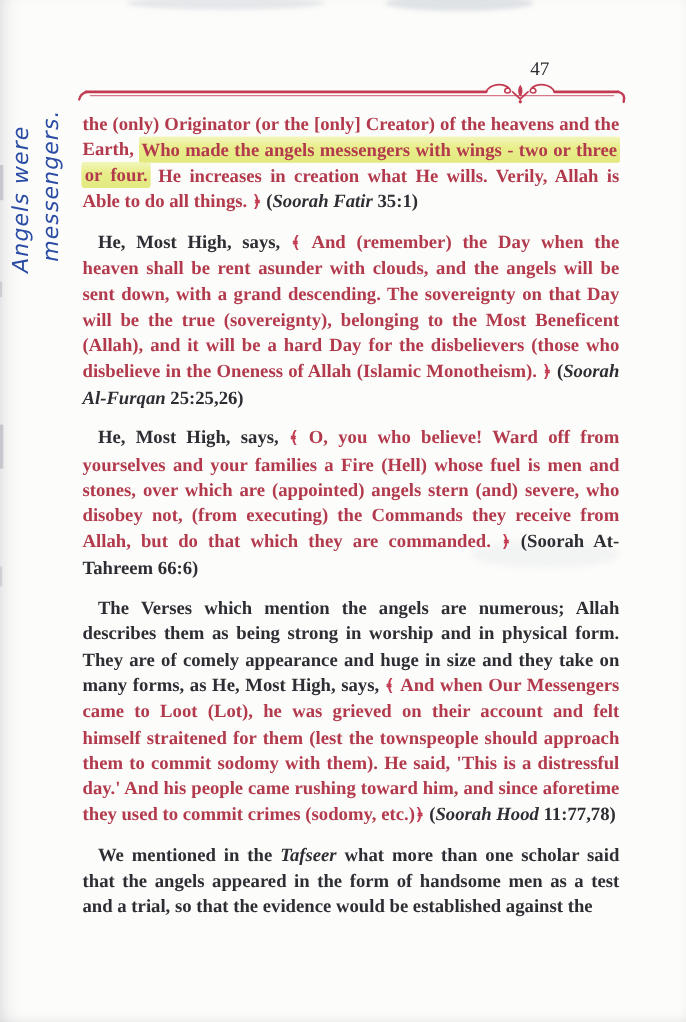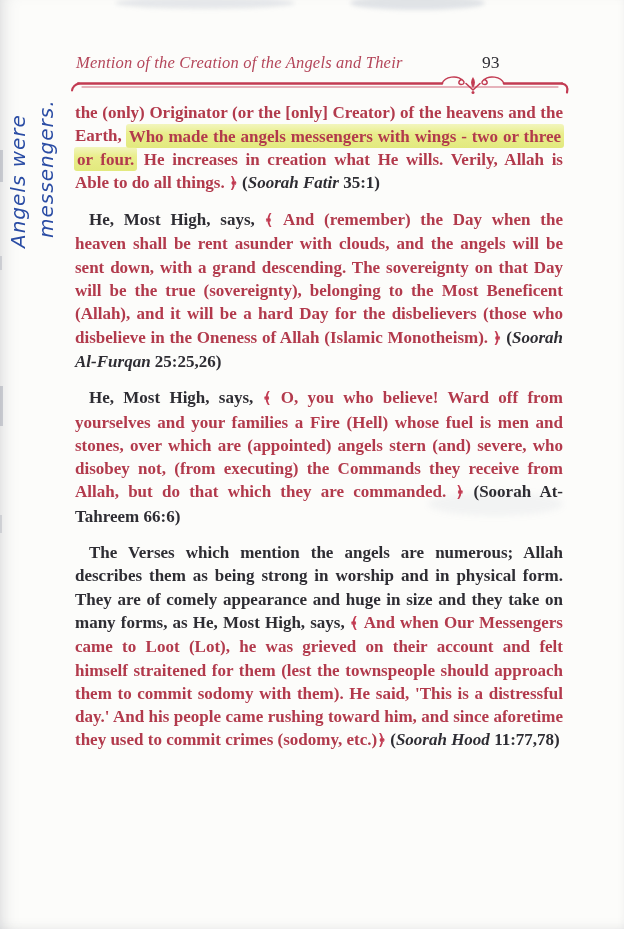--- a/index.html
+++ b/index.html
@@ -90,22 +90,21 @@
 <div class="page">
 
   <div class="smudge s1"></div>
   <div class="smudge s2"></div>
   <div class="smudge s3"></div>
   <div class="edge-mark m1"></div>
   <div class="edge-mark m2"></div>
   <div class="edge-mark m3"></div>
   <div class="edge-mark m4"></div>
 
-  <div class="header-title">Mention of the Creation of the Angels and Their</div>
-  <div class="page-number">93</div>
+  <div class="page-number">47</div>
 
   <svg class="rule-svg" width="502" height="26" viewBox="0 0 502 26">
     <g stroke="#c23b52" fill="none" stroke-linecap="round">
 
       <path d="M 9 9.5 q -6 1.5 -7 7" stroke-width="2"></path>
 
       <path d="M 8 9.5 L 372 9.5" stroke-width="2.4"></path>
       <path d="M 434 9.5 L 492 9.5" stroke-width="2.4"></path>
       <path d="M 12 13 L 488 13" stroke-width="0.9" opacity="0.85"></path>
 
@@ -126,15 +125,16 @@
       <div class="hw-line1">Angels were</div>
       <div class="hw-line2">messengers.</div>
     </div>
   </div>
 
   <div class="text-block" id="text-block">
       <p><span class="seg-red">the (only) Originator (or the [only] Creator) of the heavens and the Earth, </span><span class="seg-red seg-hl">Who made the angels messengers with wings - two or three or four.</span><span class="seg-red"> He increases in creation what He wills. Verily, Allah is Able to do all things. </span><span class="seg-orn seg-red">﴿</span><span> (</span><span class="seg-it">Soorah Fatir</span><span> 35:1)</span></p>
       <p><span>He, Most High, says, </span><span class="seg-orn seg-red">﴾</span><span class="seg-red"> And (remember) the Day when the heaven shall be rent asunder with clouds, and the angels will be sent down, with a grand descending. The sovereignty on that Day will be the true (sovereignty), belonging to the Most Beneficent (Allah), and it will be a hard Day for the disbelievers (those who disbelieve in the Oneness of Allah (Islamic Monotheism). </span><span class="seg-orn seg-red">﴿</span><span> (</span><span class="seg-it">Soorah Al-Furqan</span><span> 25:25,26)</span></p>
       <p><span>He, Most High, says, </span><span class="seg-orn seg-red">﴾</span><span class="seg-red"> O, you who believe! Ward off from yourselves and your families a Fire (Hell) whose fuel is men and stones, over which are (appointed) angels stern (and) severe, who disobey not, (from executing) the Commands they receive from Allah, but do that which they are commanded. </span><span class="seg-orn seg-red">﴿</span><span> (Soorah At-Tahreem 66:6)</span></p>
       <p><span>The Verses which mention the angels are numerous; Allah describes them as being strong in worship and in physical form. They are of comely appearance and huge in size and they take on many forms, as He, Most High, says, </span><span class="seg-orn seg-red">﴾</span><span class="seg-red"> And when Our Messengers came to Loot (Lot), he was grieved on their account and felt himself straitened for them (lest the townspeople should approach them to commit sodomy with them). He said, 'This is a distressful day.' And his people came rushing toward him, and since aforetime they used to commit crimes (sodomy, etc.)</span><span class="seg-orn seg-red">﴿</span><span> (</span><span class="seg-it">Soorah Hood</span><span> 11:77,78)</span></p>
+      <p><span>We mentioned in the </span><span class="seg-it">Tafseer</span><span> what more than one scholar said that the angels appeared in the form of handsome men as a test and a trial, so that the evidence would be established against the</span></p>
     </div>
 
 </div>
 
 </body></html>

